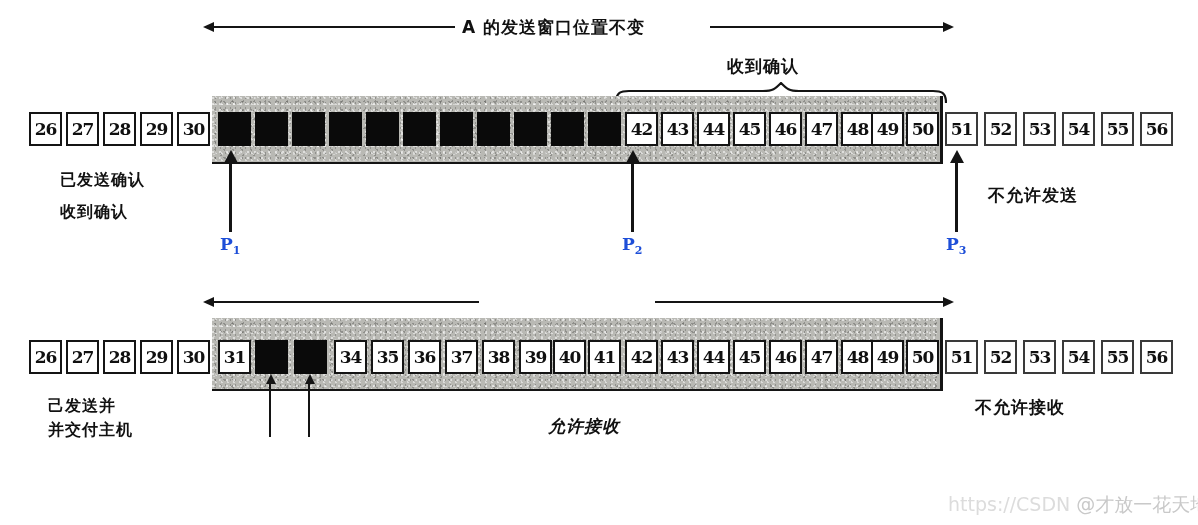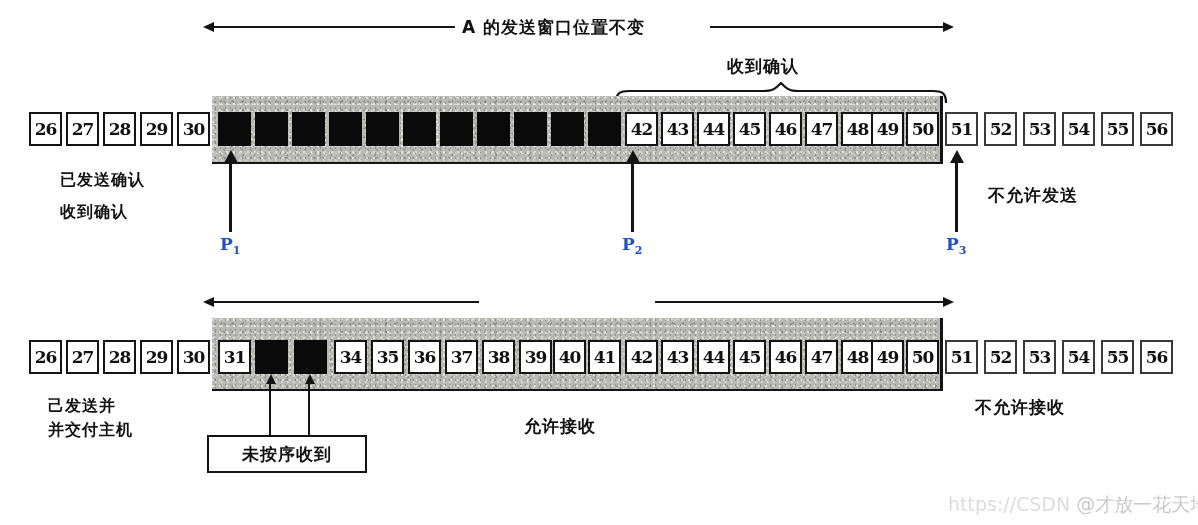--- a/index.html
+++ b/index.html
@@ -237,29 +237,26 @@
     <div class="cell thin" style="left:984px;top:340px;">52</div>
     <div class="cell thin" style="left:1023px;top:340px;">53</div>
     <div class="cell thin" style="left:1062px;top:340px;">54</div>
     <div class="cell thin" style="left:1101px;top:340px;">55</div>
     <div class="cell thin" style="left:1140px;top:340px;">56</div>
   </div>
 
   <div class="cjk sz16" style="left:48px;top:396px;">己发送并</div>
   <div class="cjk sz16" style="left:48px;top:420px;">并交付主机</div>
 
-  <div class="cjk sz17" style="left:524px;top:415px;">允许接收</div>
+  <div class="cjk sz17" style="left:548px;top:415px;font-style:italic;">允许接收</div>
   <div class="cjk sz17" style="left:975px;top:396px;">不允许接收</div>
 
   <div class="arrowUpSm abs" style="left:266px;top:374px;"></div>
   <div class="vline" style="left:269px;top:382px;height:55px;width:2px;"></div>
   <div class="arrowUpSm abs" style="left:305px;top:374px;"></div>
   <div class="vline" style="left:308px;top:382px;height:55px;width:2px;"></div>
 
-  <div class="notebox" style="left:207px;top:435px;width:160px;height:38px;">
-    <span>未按序收到</span>
-  </div>
 
   <div class="wm" style="left:948px;top:492px;">
     <span class="light">https://CSDN </span><span>@才放一花天地香</span>
   </div>
 
 </div>
 
 </body></html>

